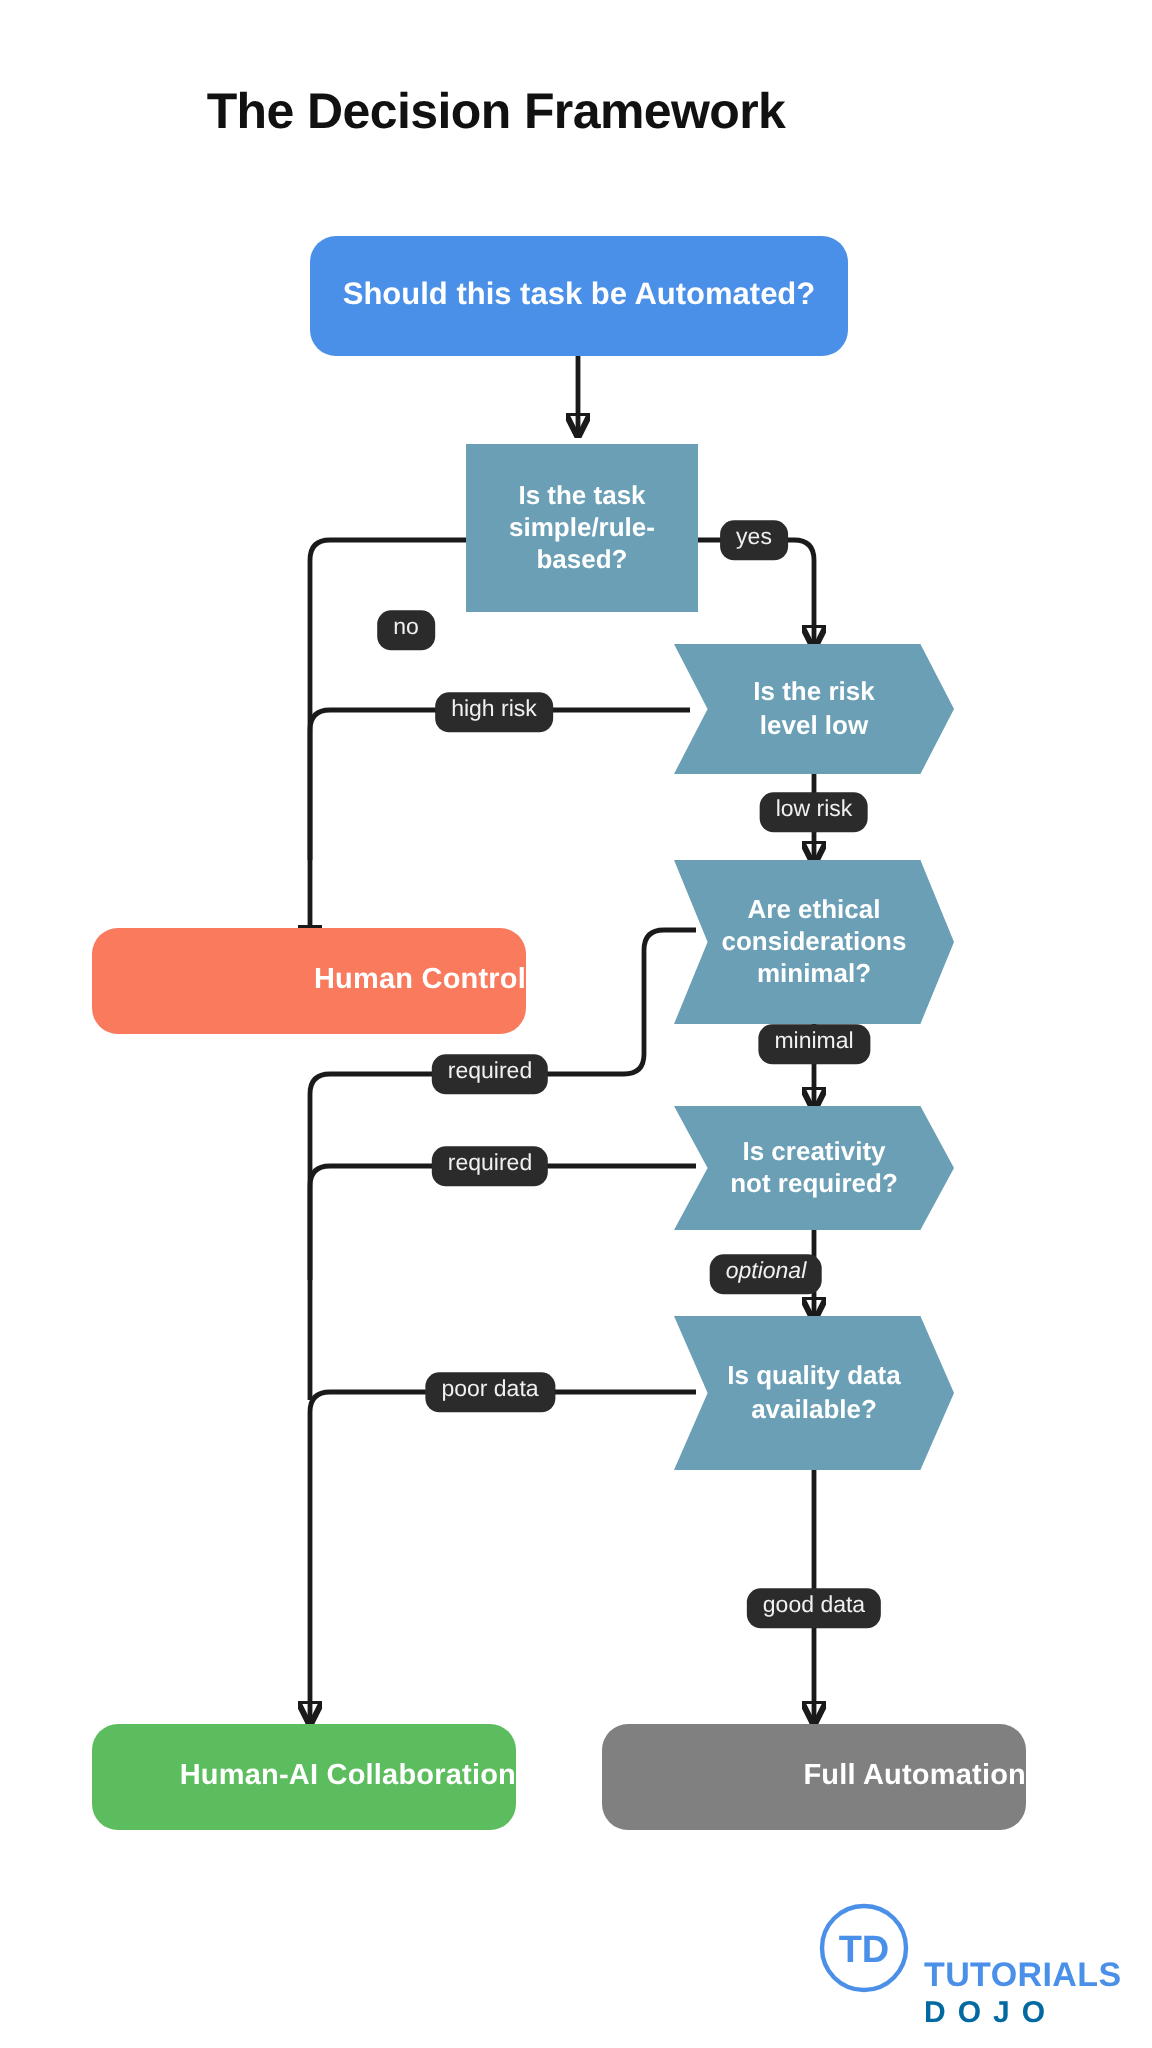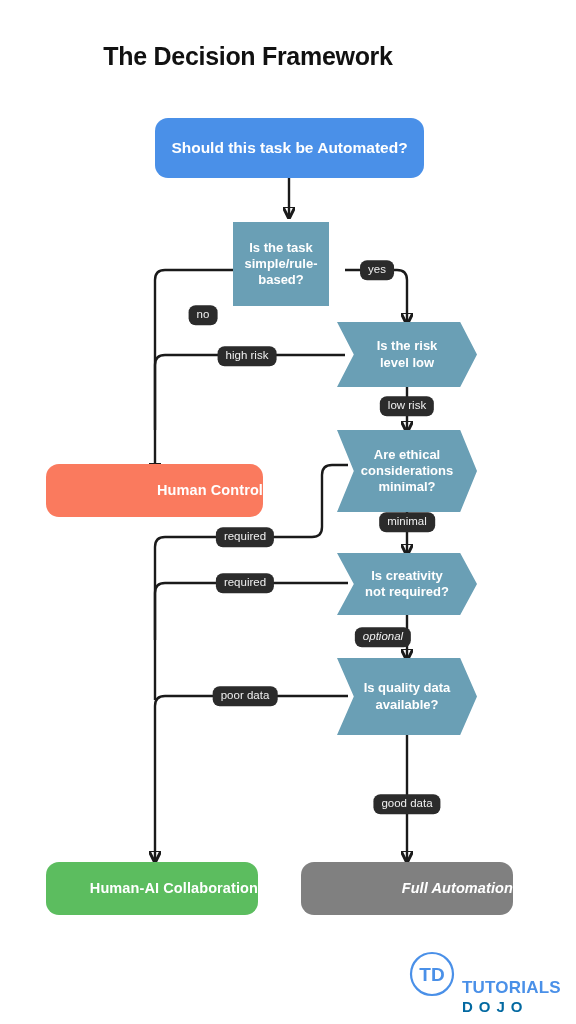--- a/index.html
+++ b/index.html
@@ -138,21 +138,21 @@
 
     <path d="M 348 696 L 165 696 Q 155 696 155 706 L 155 860" marker-end="url(#arrow)"></path>
 
     <path d="M 407 735 L 407 860" marker-end="url(#arrow)"></path>
   </svg>
 
   <div class="node start" style="left:155px; top:118px; width:269px; height:60px; background:#4a90e8;">
     <span>Should this task be Automated?</span>
   </div>
 
-  <div class="node decision-rect" style="left:233px; top:222px; width:96px; height:84px; background:#6a9fb5;">
+  <div class="node decision-rect" style="left:233px; top:222px; width:116px; height:84px; background:#6a9fb5;">
     <span>Is the task simple/rule-based?</span>
   </div>
 
   <div class="node decision-ribbon" style="left:337px; top:322px; width:140px; height:65px; background:#6a9fb5;">
     <span>Is the risk level low</span>
   </div>
 
   <div class="node decision-ribbon" style="left:337px; top:430px; width:140px; height:82px; background:#6a9fb5;">
     <span>Are ethical considerations minimal?</span>
   </div>
@@ -166,21 +166,21 @@
   </div>
 
   <div class="node terminal" style="left:46px; top:464px; width:217px; height:53px; background:#fa7a5e;">
     <span>Human Control</span>
   </div>
 
   <div class="node terminal" style="left:46px; top:862px; width:212px; height:53px; background:#5cbd5f;">
     <span>Human-AI Collaboration</span>
   </div>
 
-  <div class="node terminal" style="left:301px; top:862px; width:212px; height:53px; background:#808080;font-style:italic;">
+  <div class="node terminal" style="left:301px; top:862px; width:212px; height:53px; background:#808080;">
     <span>Full Automation</span>
   </div>
 
   <div class="elabel" style="left:203px; top:270px;margin-top:45px;">no</div>
 
   <div class="elabel" style="left:377px; top:270px;">yes</div>
 
   <div class="elabel" style="left:247px; top:356px;">high risk</div>
 
   <div class="elabel" style="left:407px; top:406px;">low risk</div>

